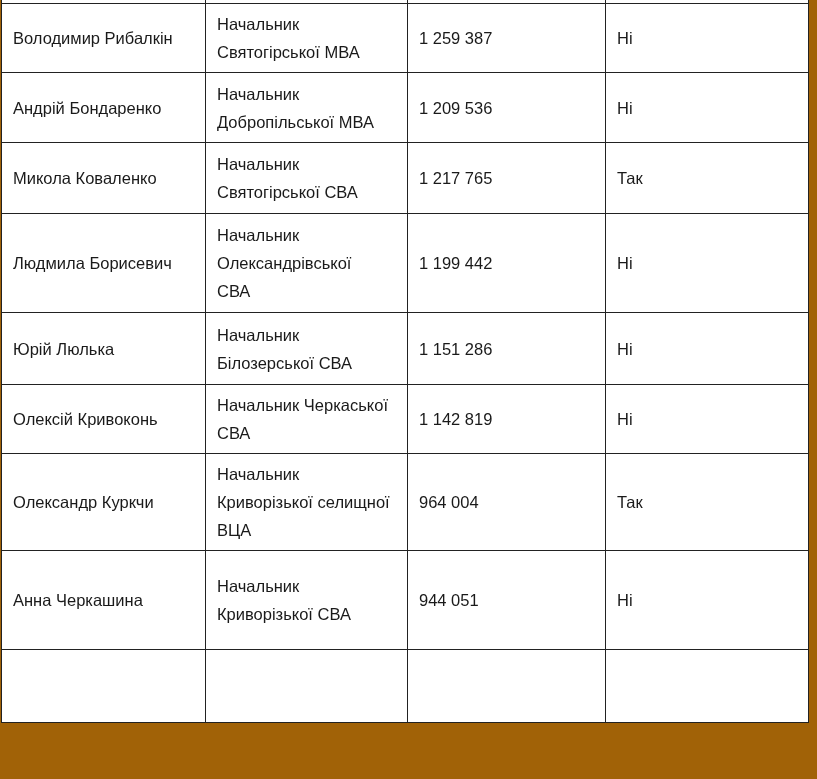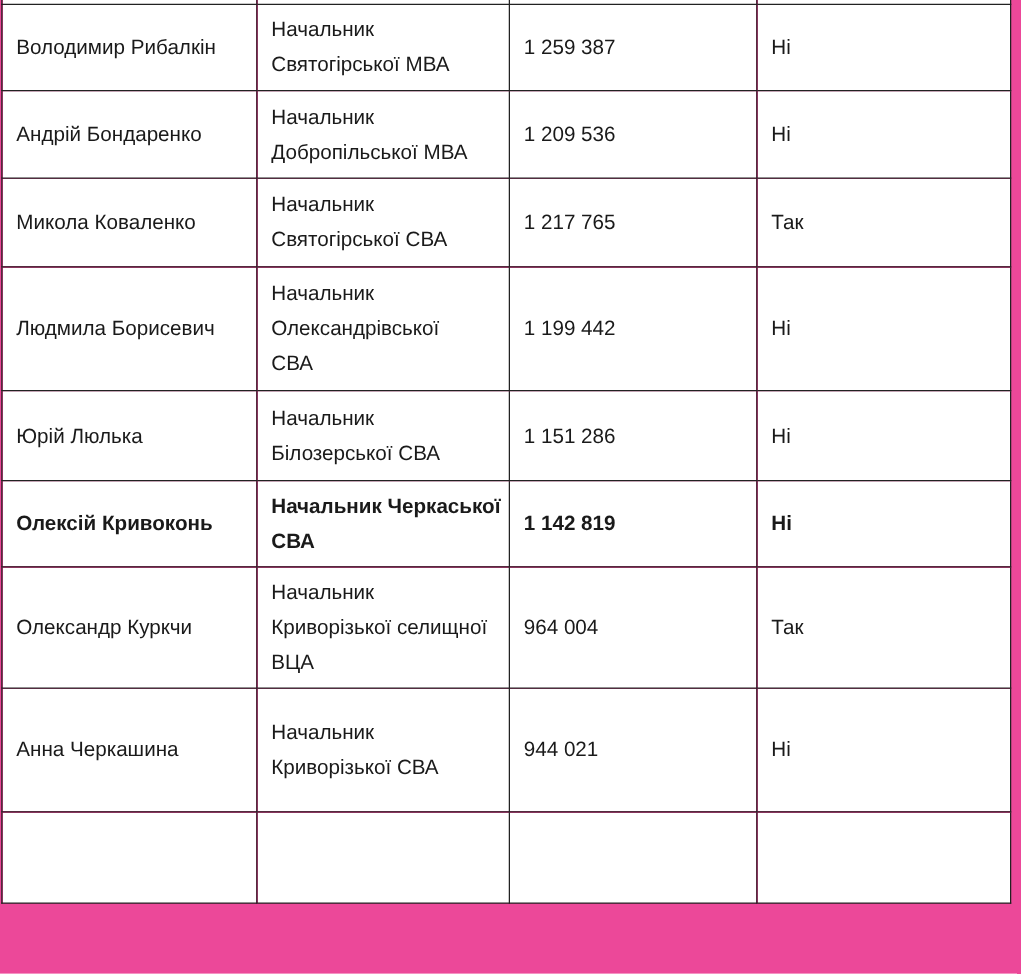--- a/index.html
+++ b/index.html
@@ -3,21 +3,21 @@
 <meta charset="utf-8">
 <style>
   * { box-sizing: border-box; }
   html, body { margin: 0; padding: 0; background: #ffffff; }
 
   .screen {
     position: relative;
     width: 817px;
     height: 779px;
     overflow: hidden;
-    background: #ec4899;
+    background: #a16207;
     font-family: "Liberation Sans", sans-serif;
   }
 
   table.officials-table {
     position: absolute;
     top: -1px;
     left: 1px;
     width: 807px;
     table-layout: fixed;
     border-collapse: collapse;
@@ -41,21 +41,21 @@
 
   tr.partial td { padding: 0; }
 
   
   tbody tr:nth-child(1)  { height: 4px; }
   tbody tr:nth-child(2)  { height: 66px; }
   tbody tr:nth-child(3)  { height: 70px; }
   tbody tr:nth-child(4)  { height: 71px; }
   tbody tr:nth-child(5)  { height: 99px; }
   tbody tr:nth-child(6)  { height: 72px; }
-  tbody tr:nth-child(7)  { height: 66px; font-weight: bold; }
+  tbody tr:nth-child(7)  { height: 66px; }
   tbody tr:nth-child(8)  { height: 72px; }
   tbody tr:nth-child(9)  { height: 99px; }
   tbody tr:nth-child(10) { height: 73px; }
   tbody tr:nth-child(11) { height: 64px; }
   tbody tr:nth-child(12) { height: 40px; }
 </style>
 </head>
 <body>
 
 <div class="screen">
@@ -137,21 +137,21 @@
           </td>
     <td class="cell-amount">964 004</td>
     <td class="cell-flag">Так</td>
   </tr>
         <tr>
     <td class="cell-name">Анна Черкашина</td>
     <td class="cell-position">
             <div class="pos-line">Начальник</div>
             <div class="pos-line">Криворізької СВА</div>
           </td>
-    <td class="cell-amount">944 021</td>
+    <td class="cell-amount">944 051</td>
     <td class="cell-flag">Ні</td>
   </tr>
         <tr class="partial" id="partial-bottom-row">
         <td></td>
         <td></td>
         <td></td>
         <td></td>
       </tr>
     </tbody>
   </table>

